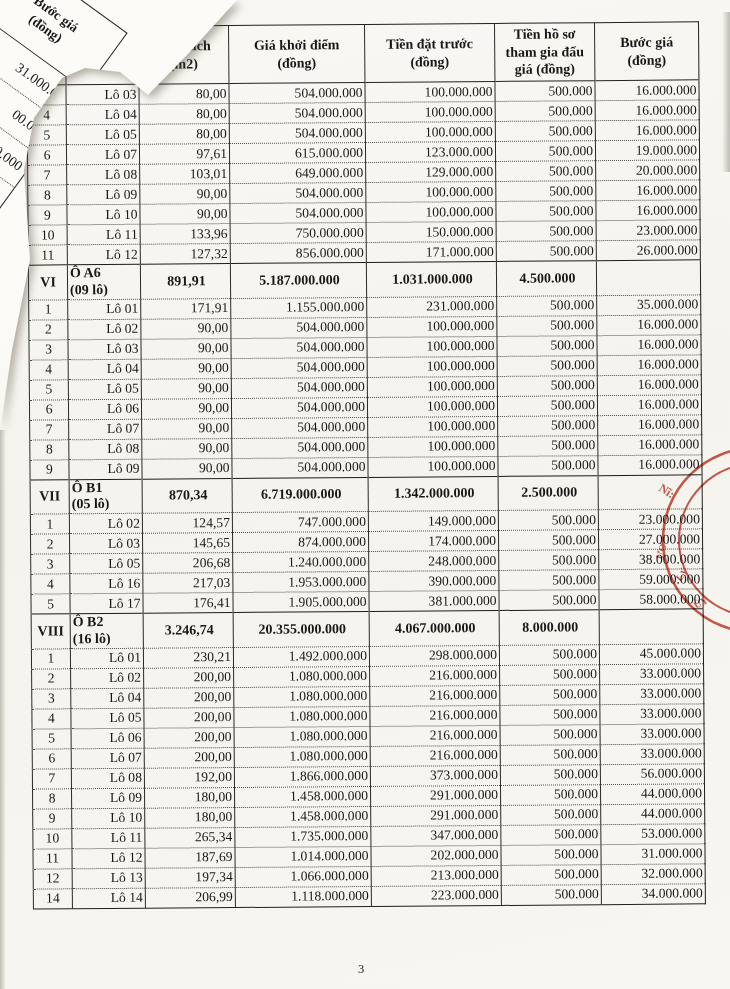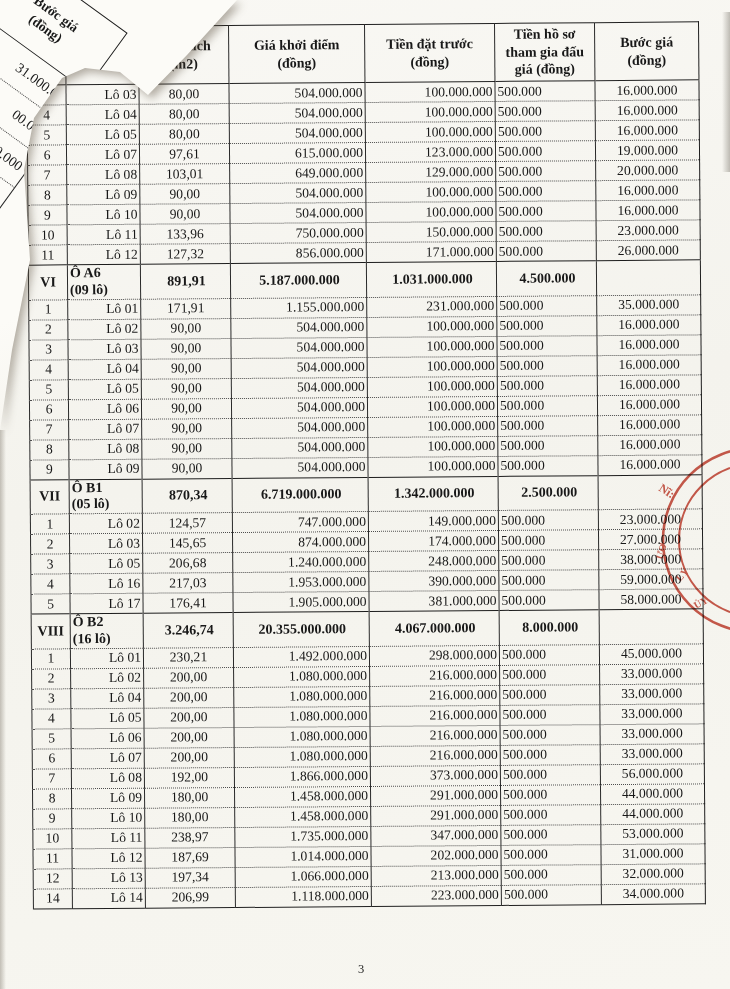--- a/index.html
+++ b/index.html
@@ -26,25 +26,25 @@
     font-size:13.6px; line-height:1.15; overflow:hidden;
     padding:0 2px; vertical-align:middle;
   }
   table.main thead th {
     border-bottom:1.4px solid #222; font-weight:bold; font-size:14px;
     text-align:center; white-space:pre-line; height:58px; line-height:1.28;
   }
   table.main tbody td { border-bottom:1px dotted #4d4d4d; height:20px; }
   tr.data .col-num  { text-align:center; }
   tr.data .col-lot  { text-align:right; }
-  .col-area   { text-align:center; padding-right:6px; }
+  .col-area   { text-align:right; padding-right:6px; }
   .col-price  { text-align:right; padding-right:8px; }
   .col-deposit{ text-align:right; padding-right:4px; }
-  .col-fee    { padding-right:5px; }
-  .col-step   { text-align:center; padding-right:9px; }
+  .col-fee    { text-align:right; padding-right:5px; }
+  .col-step   { text-align:right; padding-right:9px; }
   tr.section td {
     font-weight:bold; height:37px; font-size:14px;
     border-top:1.5px solid #1c1c1c; border-bottom:1.5px solid #1c1c1c;
   }
   tr.section .col-num { text-align:center;margin-left:16px; }
   tr.section .col-lot { text-align:left; white-space:pre-line; line-height:1.2; }
   tr.section .col-area { text-align:center; padding-right:0;margin-top:20px; }
   tr.section .col-price, tr.section .col-deposit, tr.section .col-fee { text-align:center; padding-right:0; }
 
   
@@ -432,21 +432,21 @@
             <td class="col-lot">Lô 10</td>
             <td class="col-area">180,00</td>
             <td class="col-price">1.458.000.000</td>
             <td class="col-deposit">291.000.000</td>
             <td class="col-fee">500.000</td>
             <td class="col-step">44.000.000</td>
           </tr>
           <tr class="data">
             <td class="col-num">10</td>
             <td class="col-lot">Lô 11</td>
-            <td class="col-area">238,97</td>
+            <td class="col-area">265,34</td>
             <td class="col-price">1.735.000.000</td>
             <td class="col-deposit">347.000.000</td>
             <td class="col-fee">500.000</td>
             <td class="col-step">53.000.000</td>
           </tr>
           <tr class="data">
             <td class="col-num">11</td>
             <td class="col-lot">Lô 12</td>
             <td class="col-area">187,69</td>
             <td class="col-price">1.014.000.000</td>

